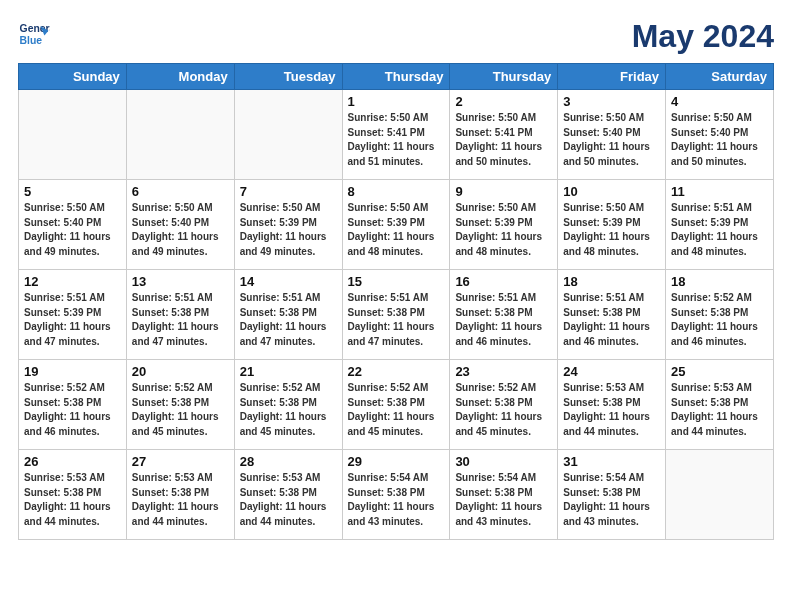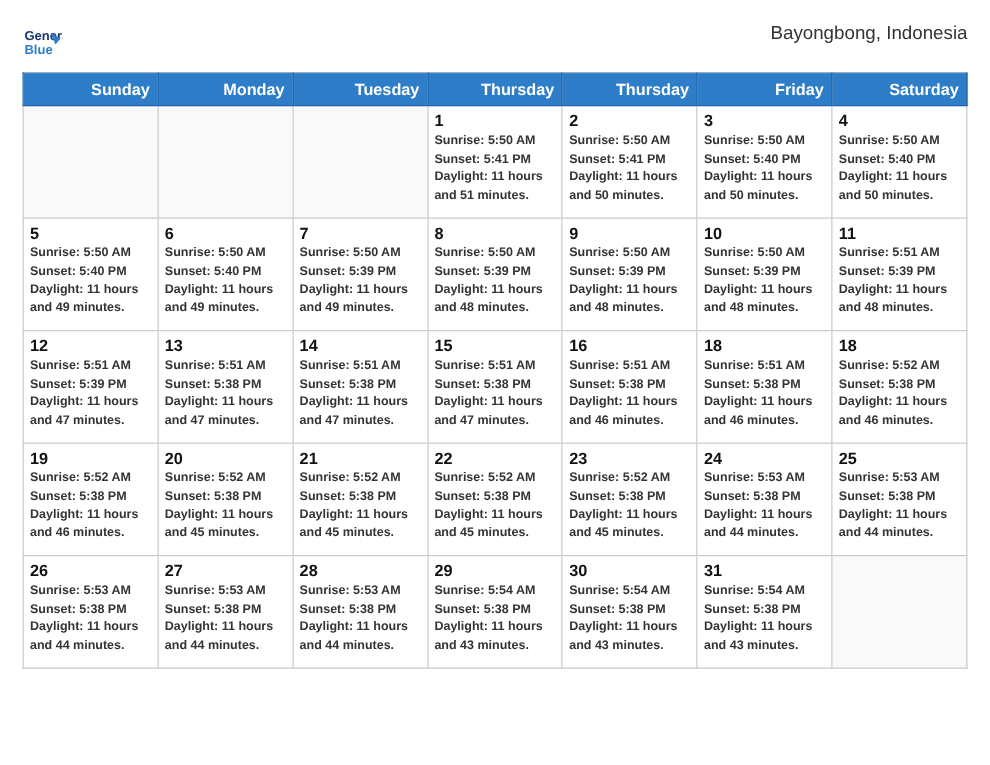--- a/index.html
+++ b/index.html
@@ -91,21 +91,21 @@
 <div class="page">
   <div class="header-row">
     <div class="logo">
       <svg class="logo-icon" viewBox="0 0 40 40" xmlns="http://www.w3.org/2000/svg">
         <text x="2" y="18" font-size="13" font-weight="bold" fill="#1a3a6e">General</text>
         <text x="2" y="32" font-size="13" font-weight="bold" fill="#2e7dc9">Blue</text>
         <polygon points="28,10 38,16 33,22" fill="#2e7dc9"></polygon>
       </svg>
     </div>
     <div class="title-block">
-      <div class="location-title">Bayongbong, Indonesia</div>
+      <div class="month-title">May 2024</div>
     </div>
   </div>
   <table class="calendar">
     <thead>
       <tr>
         <th>Sunday</th>
         <th>Monday</th>
         <th>Tuesday</th>
         <th>Thursday</th>
         <th>Thursday</th>

